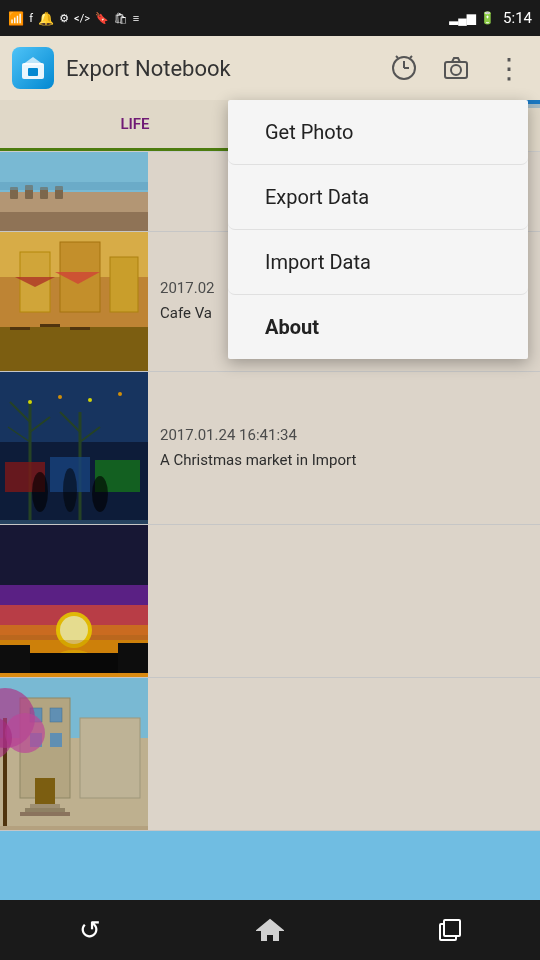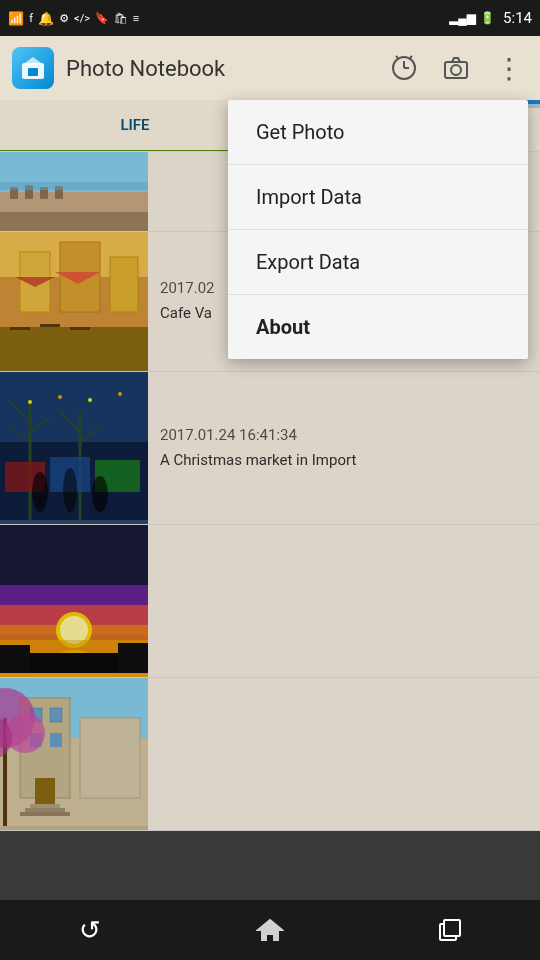--- a/index.html
+++ b/index.html
@@ -93,30 +93,30 @@
       display: flex;
       align-items: center;
       justify-content: center;
       font-size: 15px;
       font-weight: 600;
       color: #888;
       cursor: pointer;
       border-bottom: 3px solid transparent;
     }
     .tab.active {
-      color: #0c4a6e;
-      border-bottom: 1px solid #4d7c0f;
+      color: #701a75;
+      border-bottom: 3px solid #4d7c0f;
     }
 
     
     #content {
       width: 100%;
       height: calc(960px - 36px - 64px - 52px - 60px);
       overflow-y: auto;
-      background: #404040;
+      background: #7dd3fc;
     }
 
     
     .entry {
       display: flex;
       width: 100%;
       border-bottom: 1px solid #ddd;
       background: #f5ede0;
     }
     .entry-thumb {
@@ -169,25 +169,26 @@
       position: absolute;
       top: 100px;
       right: 12px;
       width: 300px;
       background: #f5f5f5;
       box-shadow: 0 4px 16px rgba(0,0,0,0.3);
       z-index: 200;
       border-radius: 2px;
     }
     .menu-item {
-      padding: 20px 28px;
+      padding: 20px 37px;
       font-size: 20px;
       color: #222;
       cursor: pointer;
       border-bottom: 1px solid #e0e0e0;
+      border-radius: 7px;
     }
     .menu-item:last-child {
       border-bottom: none;
       font-weight: bold;
     }
 
     
     #bottom-nav {
       width: 100%;
       height: 60px;
@@ -242,21 +243,21 @@
 </div>
 
 <div id="app-bar">
   <div class="app-logo">
     <svg width="26" height="26" viewBox="0 0 26 26" fill="white">
       <rect x="2" y="8" width="22" height="16" rx="2" fill="white" opacity="0.9"></rect>
       <polygon points="13,2 24,10 2,10" fill="white" opacity="0.7"></polygon>
       <rect x="8" y="13" width="10" height="8" rx="1" fill="#0288d1"></rect>
     </svg>
   </div>
-  <span class="app-title">Photo Notebook</span>
+  <span class="app-title">Export Notebook</span>
   <div class="appbar-icon">
     <svg width="28" height="28" viewBox="0 0 28 28" fill="none" stroke="#555" stroke-width="2">
       <circle cx="14" cy="14" r="11"></circle>
       <line x1="14" y1="7" x2="14" y2="14"></line>
       <line x1="14" y1="14" x2="19" y2="14"></line>
       <line x1="8" y1="4" x2="6" y2="2"></line>
       <line x1="20" y1="4" x2="22" y2="2"></line>
     </svg>
   </div>
   <div class="appbar-icon">
@@ -407,22 +408,22 @@
         <rect x="20" y="134" width="50" height="4" fill="#9a8068"></rect>
       </svg>
     </div>
   </div>
 </div>
 
 <div id="overlay"></div>
 
 <div id="dropdown-menu">
   <div class="menu-item">Get Photo</div>
+  <div class="menu-item">Export Data</div>
   <div class="menu-item">Import Data</div>
-  <div class="menu-item">Export Data</div>
   <div class="menu-item">About</div>
 </div>
 
 <div id="bottom-nav">
   <div class="nav-btn">↺</div>
   <div class="nav-btn">
     <svg width="28" height="28" viewBox="0 0 28 28" fill="none" stroke="white" stroke-width="2">
       <polygon points="14,4 26,14 22,14 22,24 18,24 18,18 10,18 10,24 6,24 6,14 2,14" fill="white" opacity="0.8"></polygon>
     </svg>
   </div>

